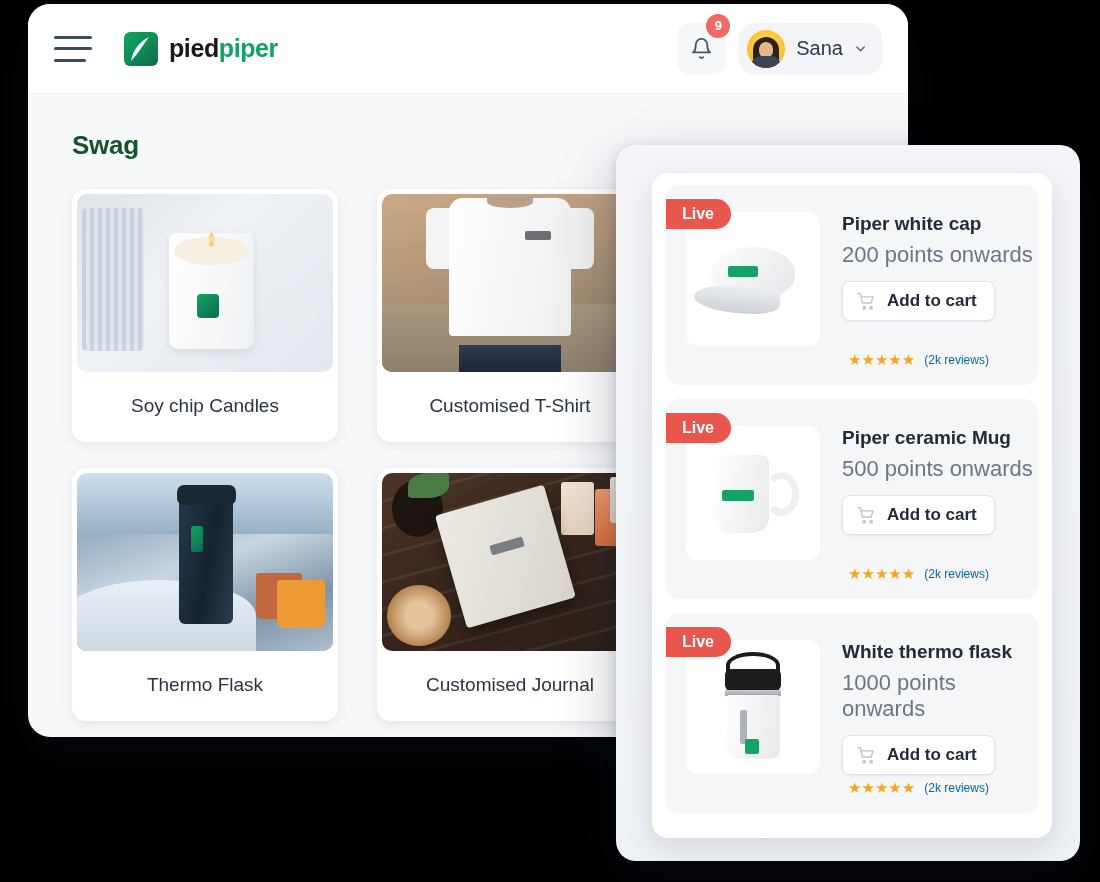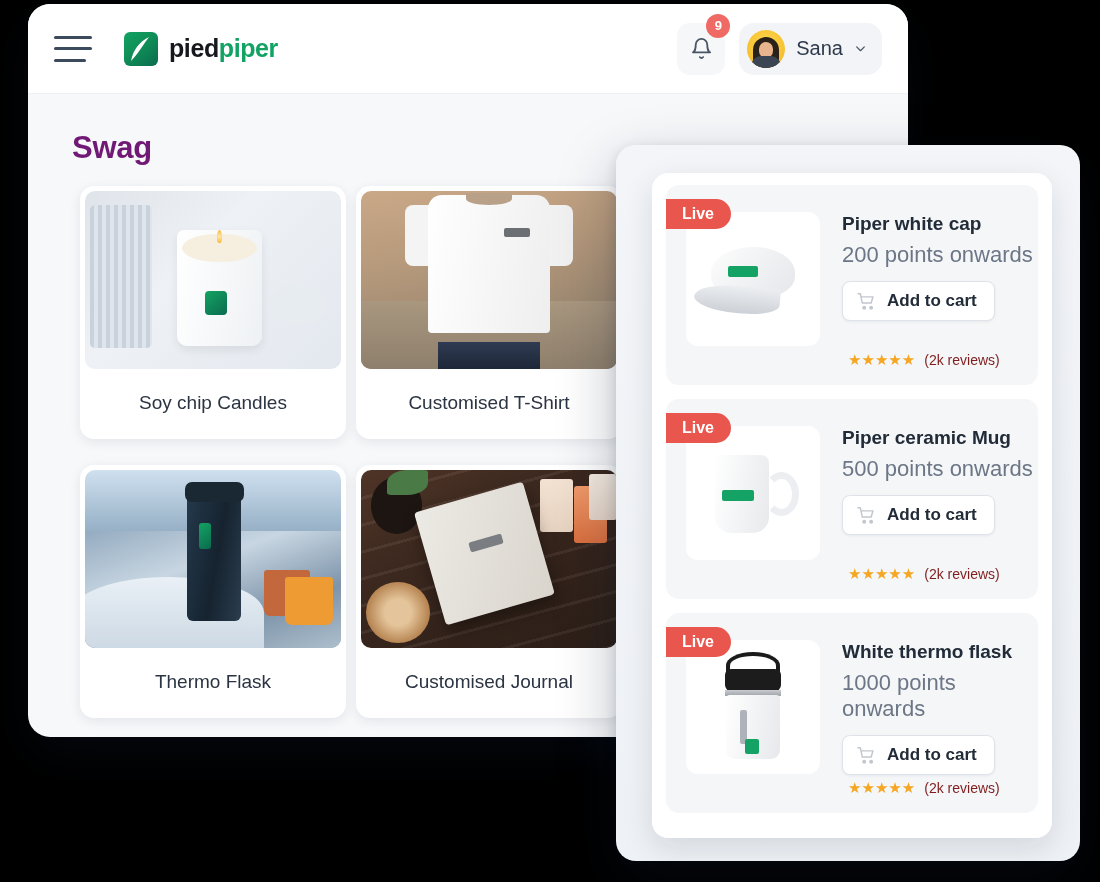--- a/index.html
+++ b/index.html
@@ -61,23 +61,23 @@
   .avatar .hair { position:absolute; left:6px; top:7px; width:26px; height:31px; border-radius:13px 13px 9px 9px;
     background:#2a2118; }
   .avatar .face { position:absolute; left:12px; top:12px; width:14px; height:16px; border-radius:7px;
     background:#e8b48e; }
   .avatar .body { position:absolute; left:4px; bottom:0; width:30px; height:12px; border-radius:10px 10px 0 0;
     background:#3a4452; }
   .user-name { font-size:20px; color:#2e3a4b; }
   .caret { width:13px; height:13px; }
 
   #content { padding: 36px 0 0 44px; }
-  .page-title { font-size:31px; font-weight:700; color:#701a75; letter-spacing:-.3px; margin-bottom: 20px; }
-
-  .grid { display:grid; grid-template-columns: 266px 266px; gap: 26px 10px; margin-left: 8px; }
+  .page-title { font-size:26px; font-weight:700; color:#14532d; letter-spacing:-.3px; margin-bottom: 28px; }
+
+  .grid { display:grid; grid-template-columns: 266px 266px; gap: 26px 39px; }
   .pcard { background:#fff; border-radius:14px; box-shadow: 0 3px 12px rgba(25,35,60,.09);
     overflow:hidden; cursor:pointer; }
   .pcard .thumb { height:178px; margin:5px 5px 0 5px; border-radius:10px; overflow:hidden; position:relative; }
   .pcard .cap { text-align:center; font-size:19px; color:#2b3442; padding:23px 6px 25px; }
 
   
   .sc-candle { background: linear-gradient(135deg,#dfe4ea 0%, #eef1f5 40%, #e3e8ef 100%); }
   .sc-candle .ribbed { position:absolute; left:2%; top:8%; width:24%; height:80%; border-radius:5px;
     background: repeating-linear-gradient(90deg,#c9d1da 0 4px,#dfe5ec 4px 8px); }
   .sc-candle .jar { position:absolute; left:36%; top:22%; width:33%; height:65%; border-radius:7px 7px 10px 10px;
@@ -164,21 +164,21 @@
     position:relative; overflow:hidden; flex:0 0 auto; }
   .linfo { padding:28px 0 0 22px; }
   .ltitle { font-size:19px; font-weight:700; color:#222b38; }
   .lpoints { font-size:22px; color:#6c7686; margin-top:7px; }
   .cartbtn { margin-top:13px; display:inline-flex; align-items:center; gap:11px;
     background:#fff; border:1px solid #dfe3e9; border-radius:8px; padding:9px 17px 9px 14px;
     font-size:17px; font-weight:700; color:#222b38; cursor:pointer;
     box-shadow: 0 1px 3px rgba(20,30,55,.06); }
   .rating { position:absolute; left:182px; bottom:16px; display:flex; align-items:center; gap:2px; }
   .star { color:#f5a623; font-size:15px; letter-spacing:0px; }
-  .rev { font-size:14px; color:#7f1d1d; margin-left:7px; }
+  .rev { font-size:12px; color:#0369a1; margin-left:7px; }
 
   
   .cap-art .crown { position:absolute; left:19%; top:26%; width:62%; height:38%;
     border-radius:50% 50% 42% 42%; background: linear-gradient(130deg,#fdfdfd,#e4e6ea); }
   .cap-art .brim { position:absolute; left:6%; top:55%; width:64%; height:20%;
     border-radius:60% 10% 50% 60%; background: linear-gradient(180deg,#eceef1,#ccd1d7);
     transform: rotate(5deg); }
   .cap-art .lg3 { position:absolute; left:31%; top:40%; width:30px; height:11px; border-radius:2px;
     background:#15a365; }
 

